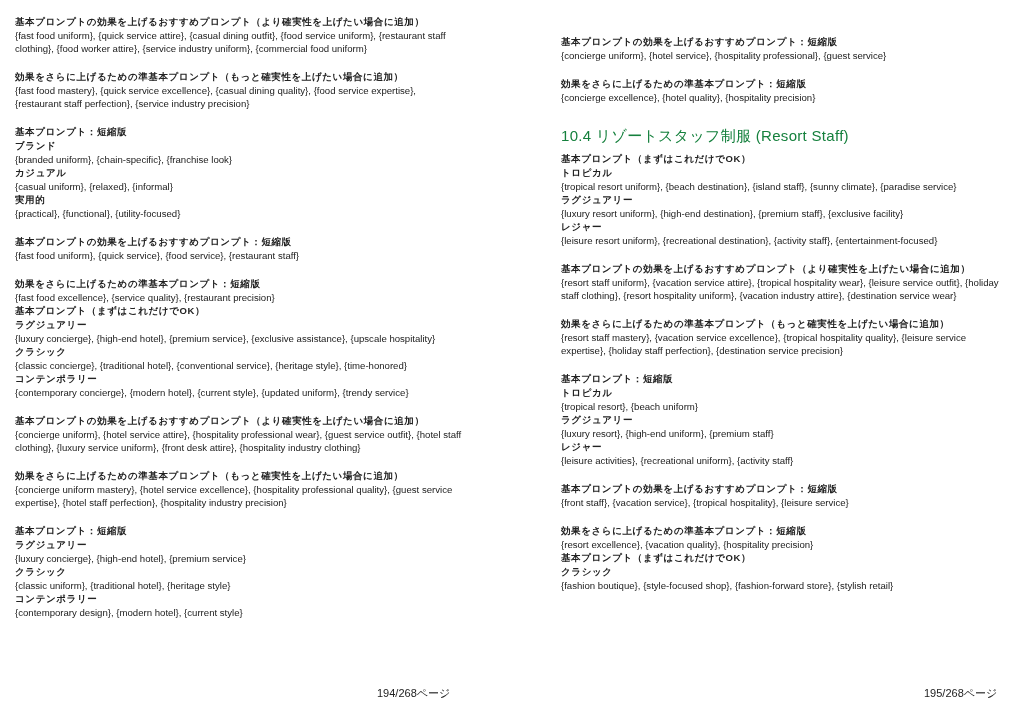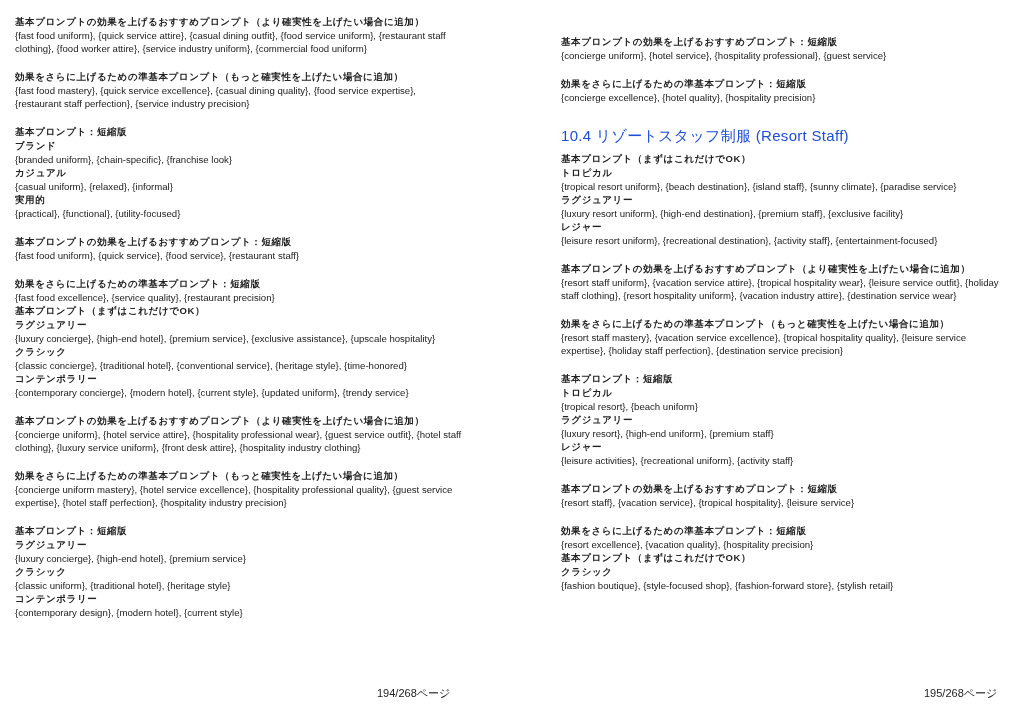--- a/index.html
+++ b/index.html
@@ -17,21 +17,21 @@
   .label {
     font-size: 9.5px; font-weight: bold; color: #222;
     line-height: 14px; letter-spacing: 0.6px;
   }
   .text {
     font-size: 9.6px; line-height: 13px; color: #1a1a1a;
   }
   .block { margin-bottom: 15px; }
   .block.tight { margin-bottom: 0; }
   .heading {
-    font-size: 15px; line-height: 20px; color: #1d4ed8;
+    font-size: 15px; line-height: 20px; color: #15803d;
     margin-top: 22px; margin-bottom: 6px; letter-spacing: 0.3px;
   }
   .page-num {
     position: absolute; font-size: 11px; color: #222; top: 686px;
   }
   .page-left .page-num { left: 377px; }
   .page-right .page-num { left: 412px; }
 </style>
 </head>
 <body>
@@ -138,21 +138,21 @@
       <div class="label">トロピカル</div>
       <div class="text">{tropical resort}, {beach uniform}</div>
       <div class="label">ラグジュアリー</div>
       <div class="text">{luxury resort}, {high-end uniform}, {premium staff}</div>
       <div class="label">レジャー</div>
       <div class="text">{leisure activities}, {recreational uniform}, {activity staff}</div>
     </div>
 
     <div class="block">
       <div class="label">基本プロンプトの効果を上げるおすすめプロンプト：短縮版</div>
-      <div class="text">{resort staff}, {vacation service}, {tropical hospitality}, {leisure service}</div>
+      <div class="text">{front staff}, {vacation service}, {tropical hospitality}, {leisure service}</div>
     </div>
     <div class="block tight">
       <div class="label">効果をさらに上げるための準基本プロンプト：短縮版</div>
       <div class="text">{resort excellence}, {vacation quality}, {hospitality precision}</div>
     </div>
 
 
     <div class="block tight">
       <div class="label">基本プロンプト（まずはこれだけでOK）</div>
       <div class="label">クラシック</div>

